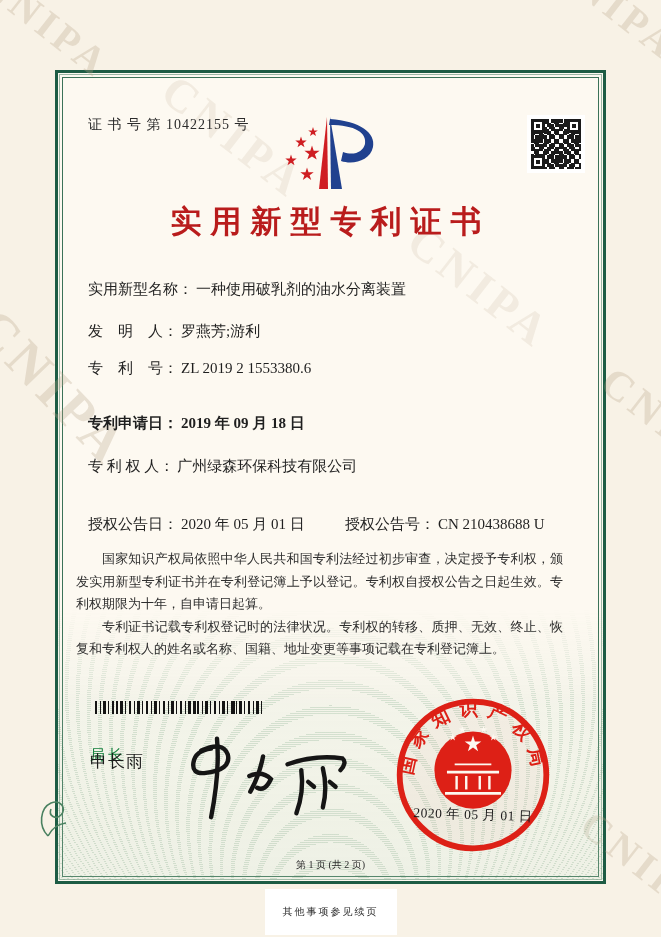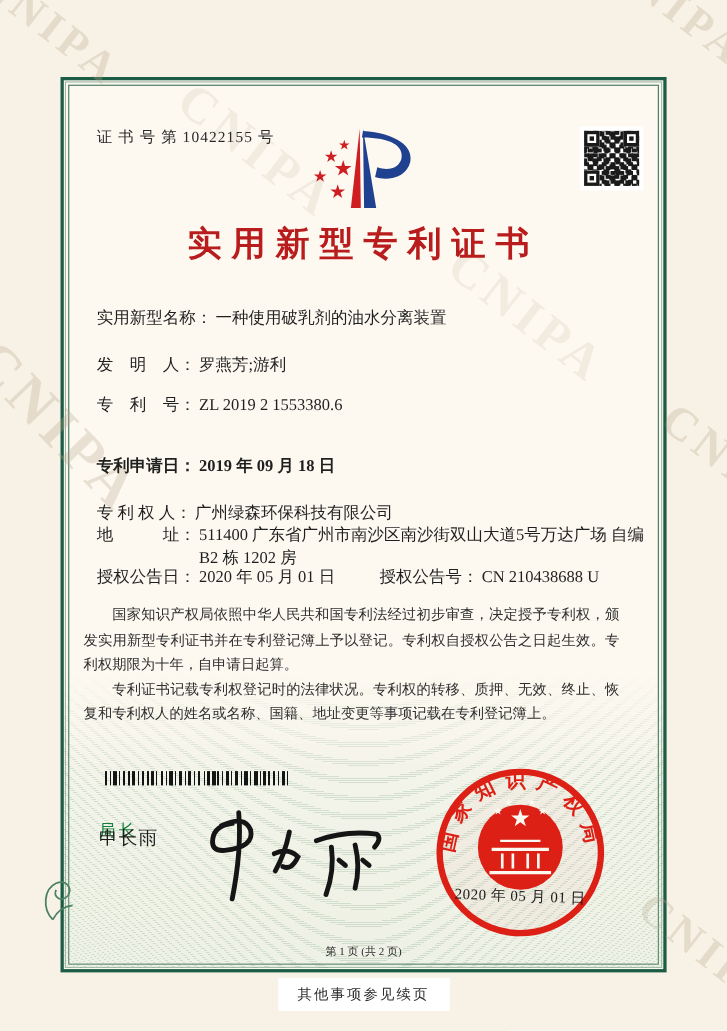--- a/index.html
+++ b/index.html
@@ -78,21 +78,21 @@
   .sig-name { left:90px; top:750px; font-size:17px; letter-spacing:1px; color:#1c1c1c; }
   .autograph { left:168px; top:731px; width:196px; height:92px; }
   .seal { left:391px; top:693px; width:164px; height:164px; z-index:5; }
   .seal-date {
     left:396px; top:806px; width:154px; text-align:center; font-size:13.5px;
     color:#1b1b1b; transform:rotate(2deg); z-index:6; letter-spacing:0.5px;
   }
   .page-info { left:55px; top:858px; width:551px; text-align:center; font-size:10px; color:#2b2b2b; }
   .footer-note {
     left:50%; transform:translateX(-50%); top:889px; background:#ffffff;
-    padding:6px 18px; font-size:13px; color:#2b2b2b; letter-spacing:2px; z-index:5;
+    padding:16px 18px; font-size:10px; color:#2b2b2b; letter-spacing:2px; z-index:5;
   }
   .ornament { left:36px; top:790px; width:34px; height:50px; z-index:4; }
 </style>
 </head>
 <body>
 
 <div class="page">
 
   <div class="wm wm1 abs">CNIPA</div>
   <div class="wm wm2 abs">CNIPA</div>
@@ -138,23 +138,20 @@
     <span class="flabel">发　明　人：</span><span class="fvalue">罗燕芳;游利</span>
   </div>
   <div class="abs row r3">
     <span class="flabel">专　利　号：</span><span class="fvalue">ZL 2019 2 1553380.6</span>
   </div>
   <div class="abs row r4">
     <span class="flabel">专利申请日：</span><span class="fvalue">2019 年 09 月 18 日</span>
   </div>
   <div class="abs row r5">
     <span class="flabel">专 利 权 人：</span><span class="fvalue">广州绿森环保科技有限公司</span>
-  </div>
-  <div class="abs row r6">
-    <span class="flabel">地　　　址：</span><span class="fvalue addr-value">511400 广东省广州市南沙区南沙街双山大道5号万达广场 自编 B2 栋 1202 房</span>
   </div>
   <div class="abs row r7">
     <span class="flabel">授权公告日：</span><span class="fvalue">2020 年 05 月 01 日</span>
     <span class="grant2">
       <span class="flabel">授权公告号：</span><span class="fvalue">CN 210438688 U</span>
     </span>
   </div>
 
   <div class="abs paras">
     <p>国家知识产权局依照中华人民共和国专利法经过初步审查，决定授予专利权，颁发实用新型专利证书并在专利登记簿上予以登记。专利权自授权公告之日起生效。专利权期限为十年，自申请日起算。</p>

